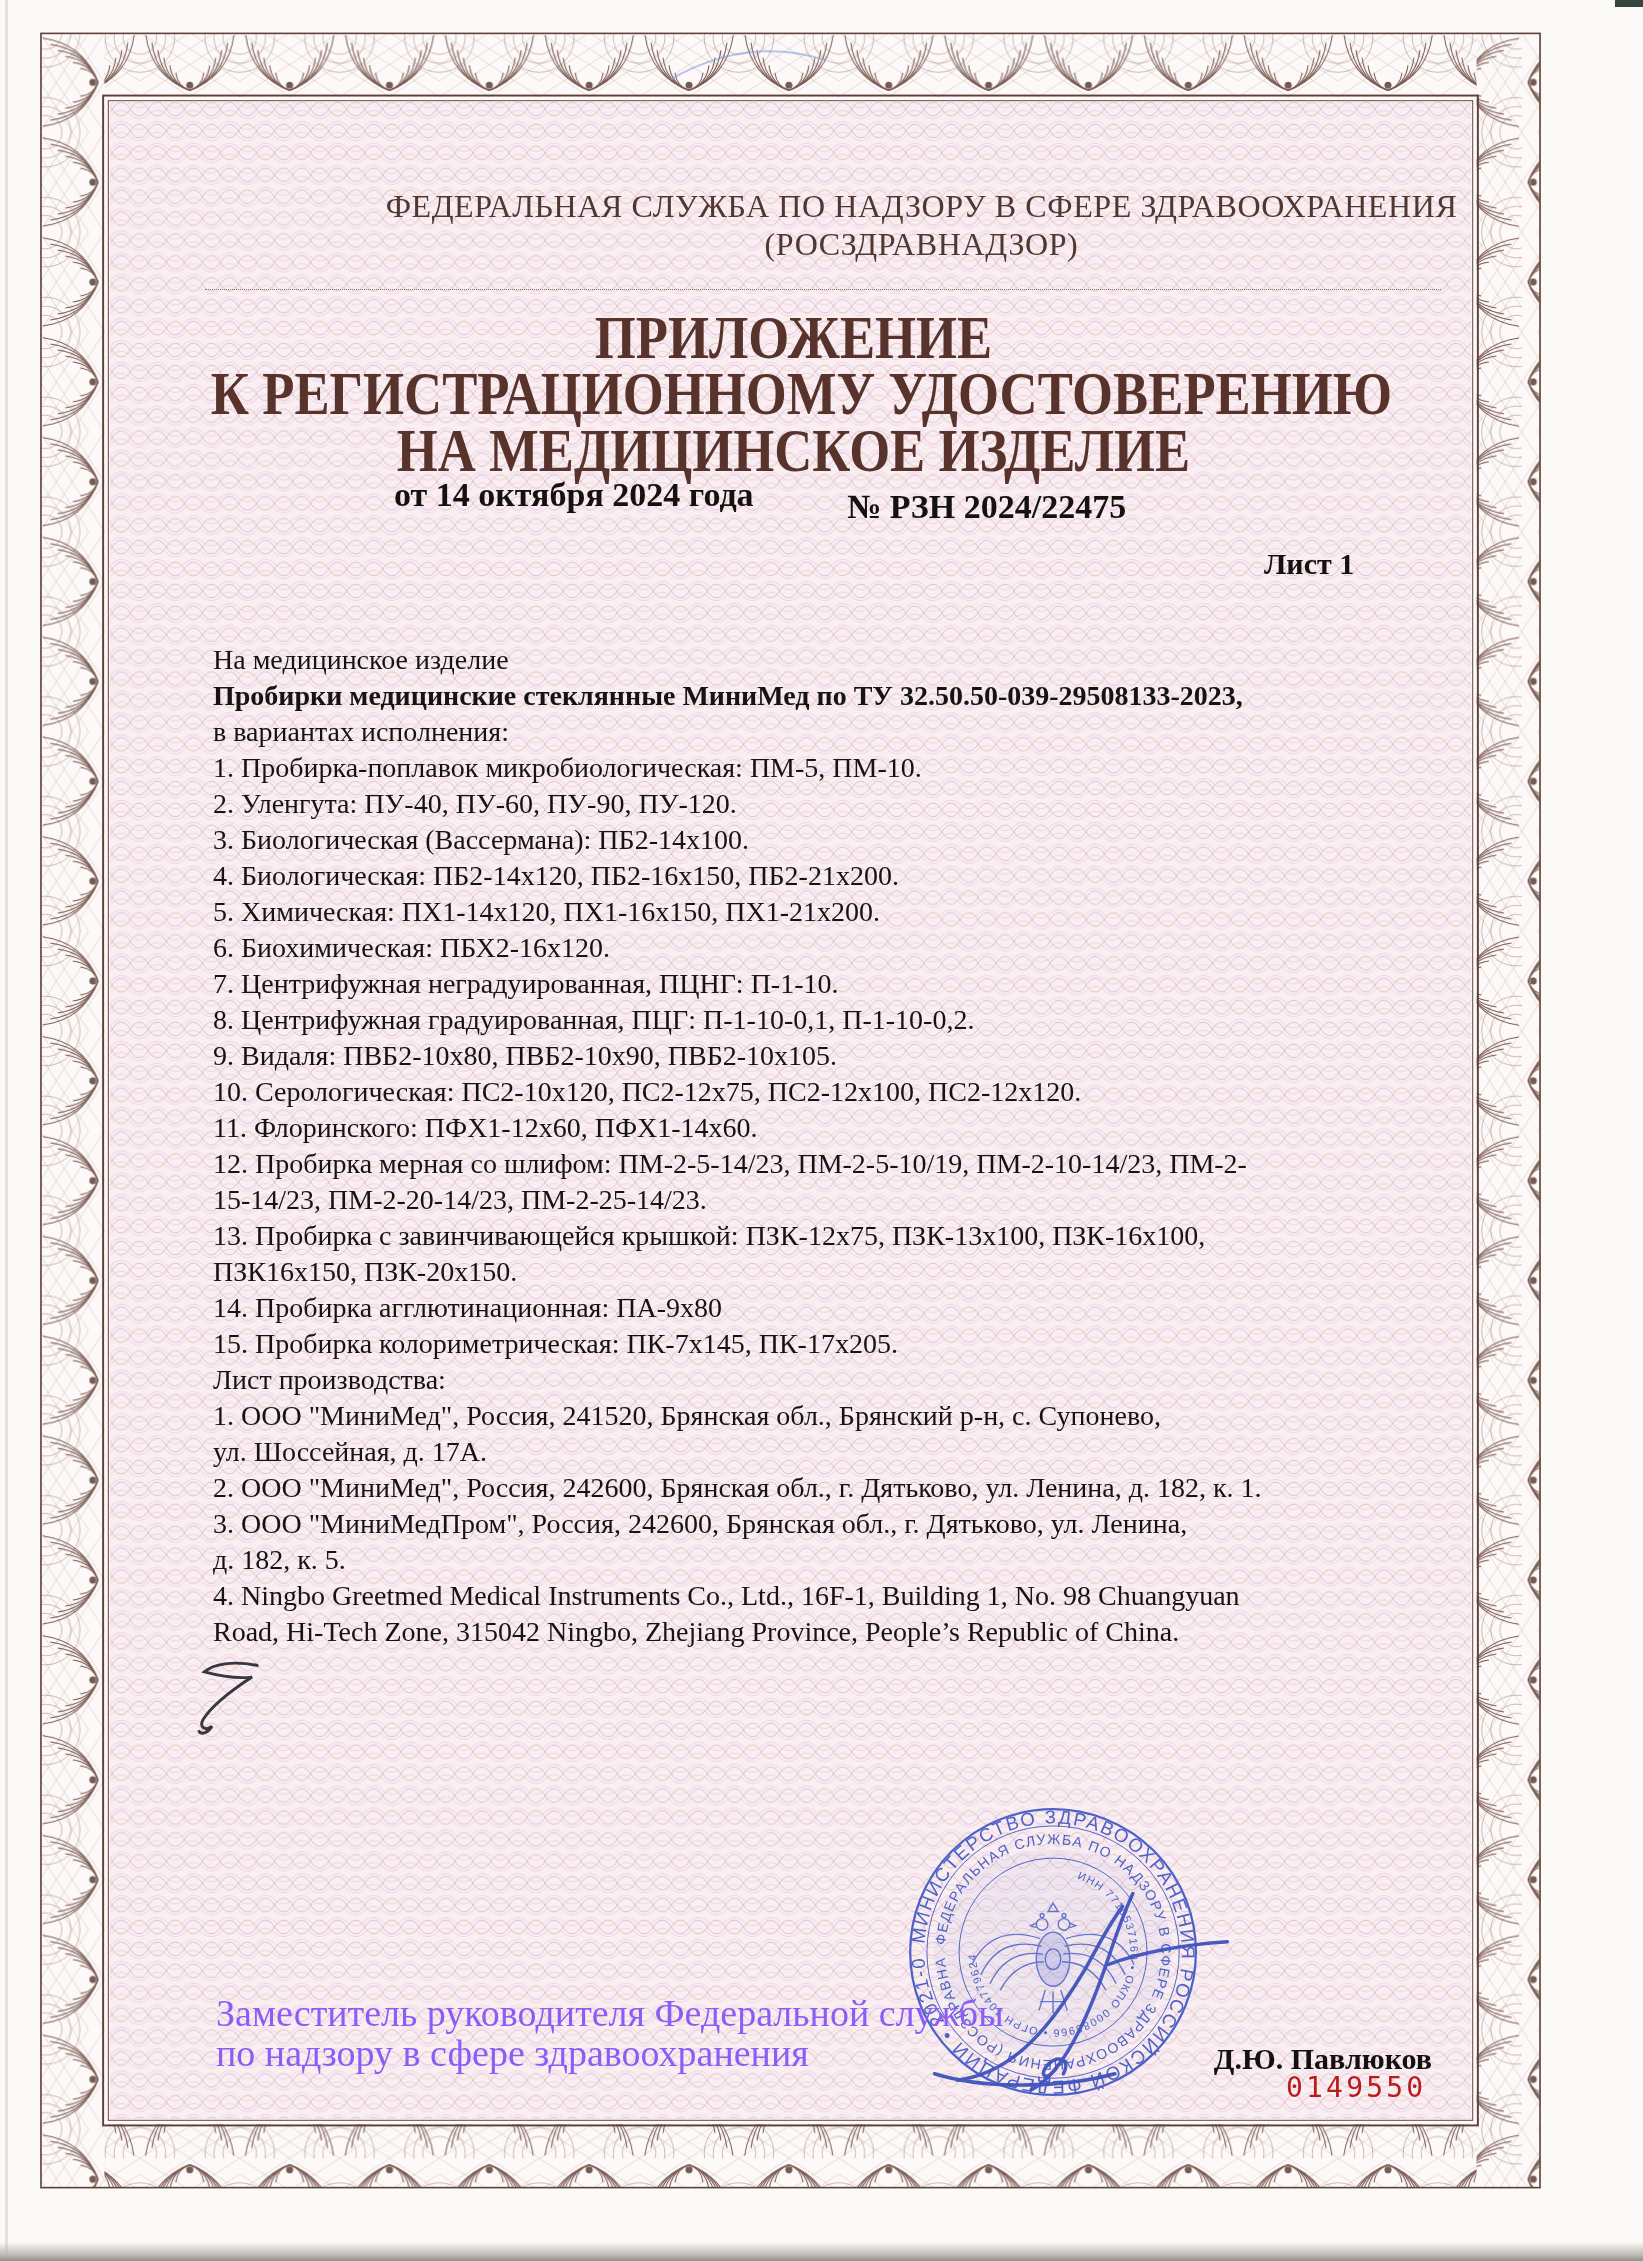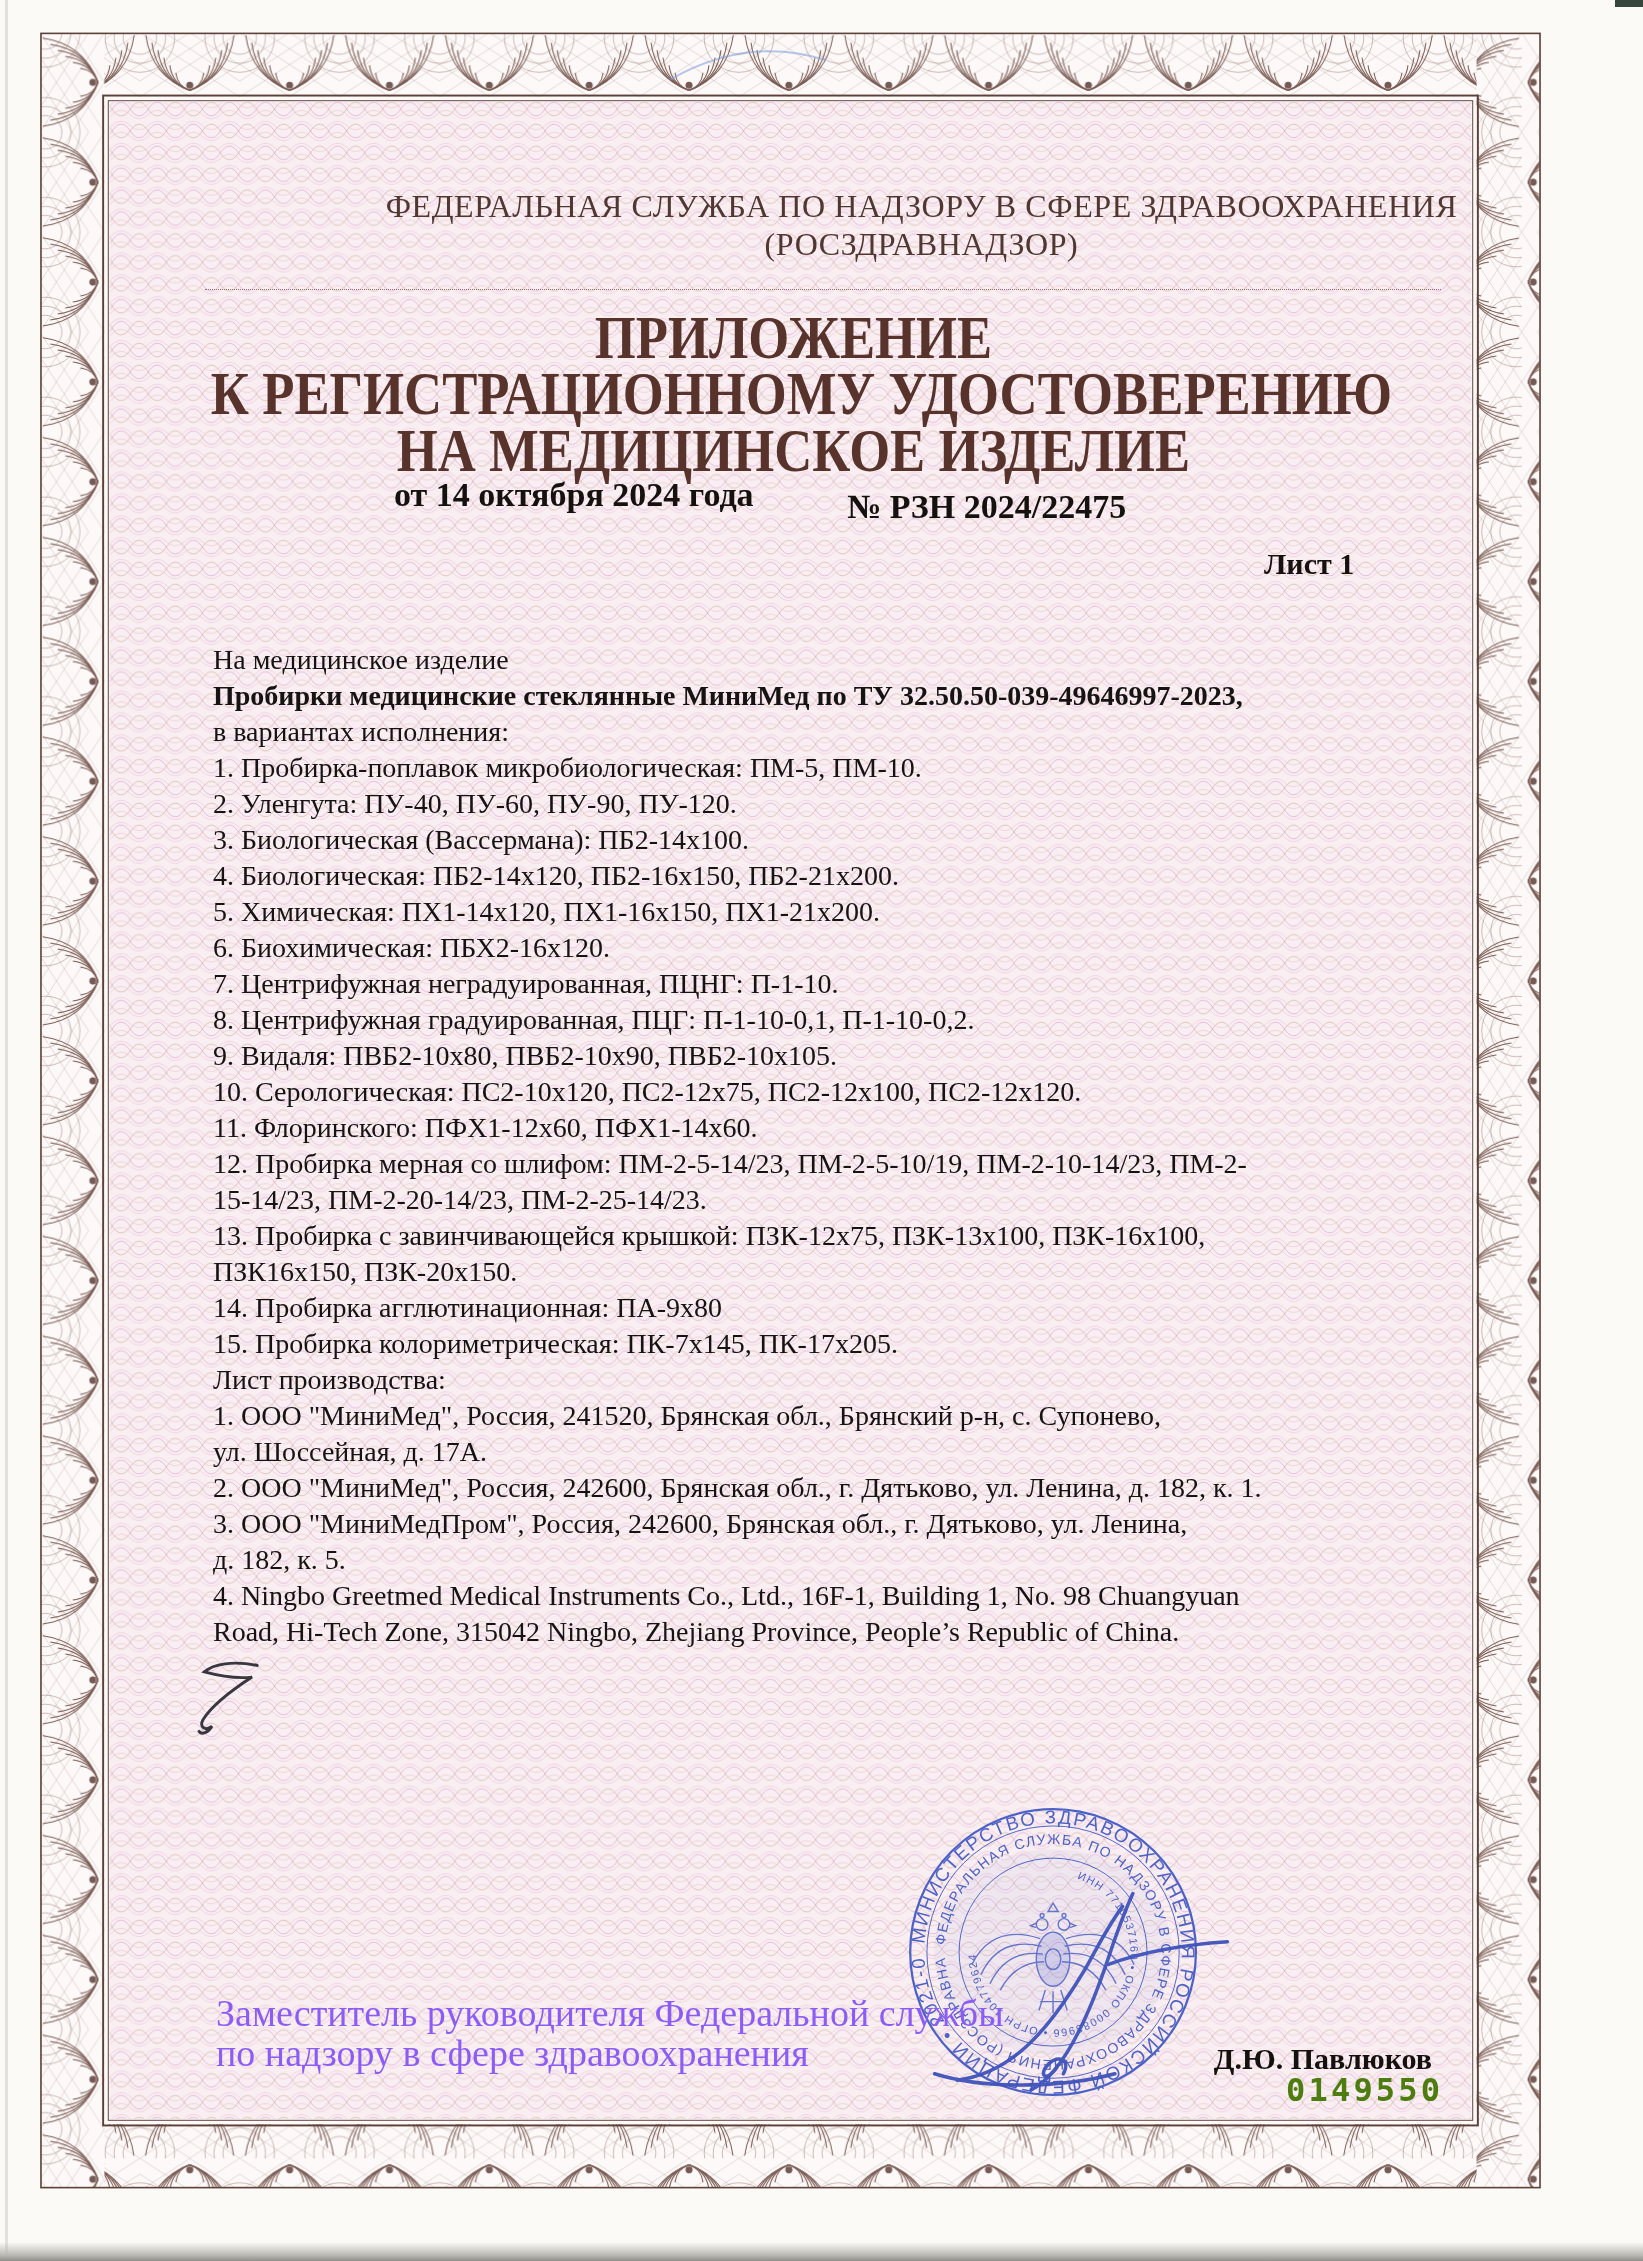--- a/index.html
+++ b/index.html
@@ -35,21 +35,21 @@
   .bodyblock{position:absolute;left:213px;top:642px;width:1249px;
              font-size:28px;line-height:36px;color:#161313;white-space:normal;}
   .bodyblock div{white-space:nowrap;}
   .product{font-weight:bold;}
 
   .sig{font-size:38px;font-weight:normal;color:#8b5cf6;}
   .sig1{left:216px;top:1991px;}
   .sig2{left:216px;top:2031px;}
   .signame{left:1179px;top:2020px;width:253px;text-align:right;font-size:30px;font-weight:bold;color:#14110f;margin-top:22px;}
   .serial{left:1286px;top:2071px;font-family:"DejaVu Sans Mono",monospace;
-          font-size:32px;color:#4d7c0f;letter-spacing:3.2px;font-weight:bold;}
+          font-size:28px;color:#b91c1c;letter-spacing:3.2px;font-weight:normal;}
 </style>
 </head>
 <body>
 
 <div id="page">
 
   <div class="edge-shadow-left"></div>
 
   <svg class="frame-svg" width="1501" height="2157" viewBox="0 0 2330 3347">
     <defs>
@@ -120,21 +120,21 @@
   <div class="txt bigtitle t1">ПРИЛОЖЕНИЕ</div>
   <div class="txt bigtitle t2">К РЕГИСТРАЦИОННОМУ УДОСТОВЕРЕНИЮ</div>
   <div class="txt bigtitle t3">НА МЕДИЦИНСКОЕ ИЗДЕЛИЕ</div>
 
   <div class="txt regline date">от  14 октября 2024 года</div>
   <div class="txt regline number">№  РЗН 2024/22475</div>
   <div class="txt sheetnum">Лист  1</div>
 
   <div class="bodyblock">
     <div>На медицинское изделие</div>
-    <div class="product">Пробирки медицинские стеклянные МиниМед по ТУ 32.50.50-039-49646997-2023,</div>
+    <div class="product">Пробирки медицинские стеклянные МиниМед по ТУ 32.50.50-039-29508133-2023,</div>
     <div>в вариантах исполнения:</div>
     <div>
         <div>1. Пробирка-поплавок микробиологическая: ПМ-5, ПМ-10.</div>
         <div>2. Уленгута: ПУ-40, ПУ-60, ПУ-90, ПУ-120.</div>
         <div>3. Биологическая (Вассермана): ПБ2-14х100.</div>
         <div>4. Биологическая: ПБ2-14х120, ПБ2-16х150, ПБ2-21х200.</div>
         <div>5. Химическая: ПХ1-14х120, ПХ1-16х150, ПХ1-21х200.</div>
         <div>6. Биохимическая: ПБХ2-16х120.</div>
         <div>7. Центрифужная неградуированная, ПЦНГ: П-1-10.</div>
         <div>8. Центрифужная градуированная, ПЦГ: П-1-10-0,1, П-1-10-0,2.</div>

